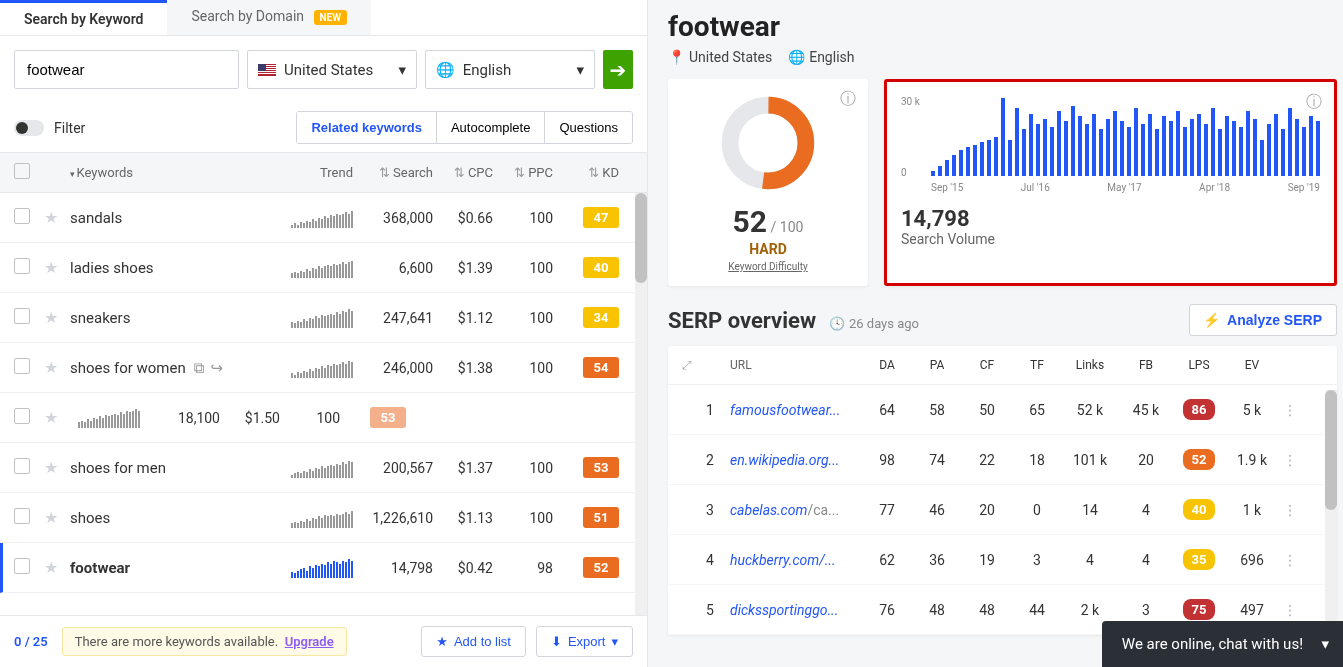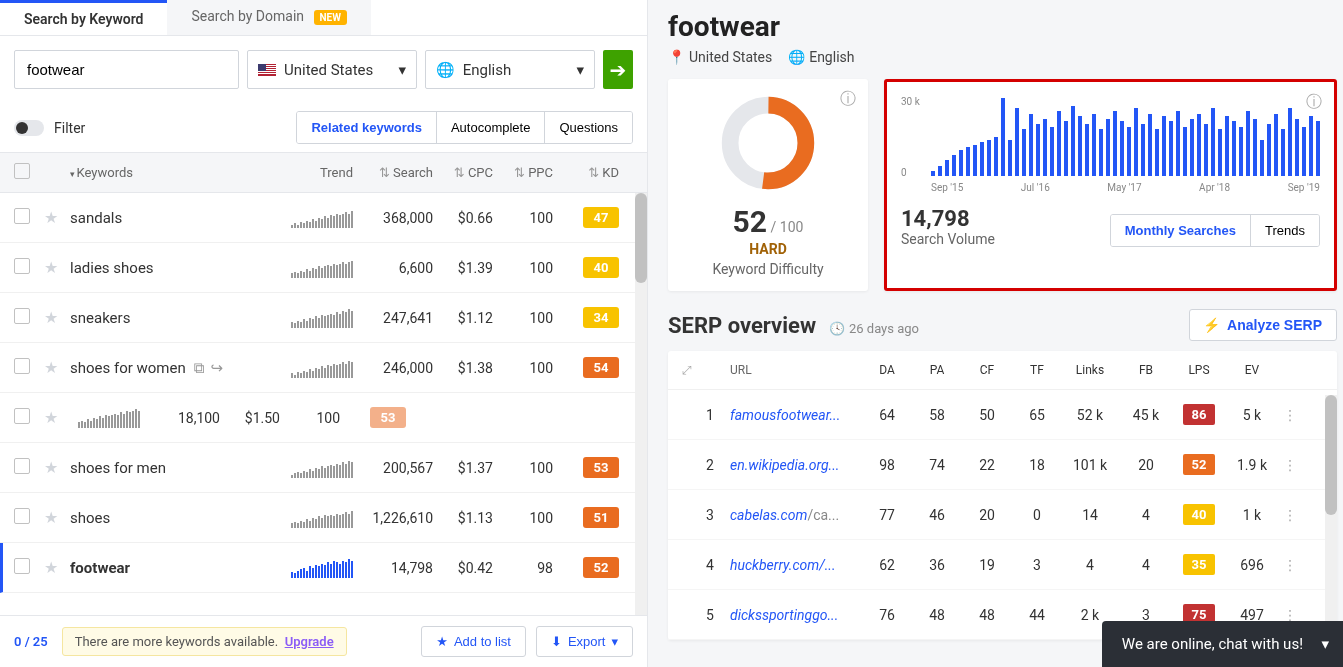--- a/index.html
+++ b/index.html
@@ -58,21 +58,21 @@
 .btn-outline { border: 1px solid #d1d5db; background: #fff; padding: 7px 14px; border-radius: 3px; font-size: 13px; color: #2356f6; cursor: pointer; display: flex; align-items: center; gap: 6px; }
 .right-title { font-size: 28px; font-weight: 700; color: #222; margin-bottom: 6px; }
 .right-meta { display: flex; gap: 16px; font-size: 14px; color: #444; margin-bottom: 14px; }
 .info-cards { display: flex; gap: 16px; margin-bottom: 18px; }
 .card-kd { background: #fff; border-radius: 3px; flex-shrink: 0; width: 200px; padding: 14px; text-align: center; position: relative; box-shadow: 0 1px 3px rgba(0,0,0,0.06); }
 .card-chart { background: #fff; border-radius: 3px; flex: 1; padding: 14px; position: relative; box-shadow: 0 1px 3px rgba(0,0,0,0.06); border: 3px solid #d40000; }
 .donut { width: 100px; height: 100px; margin: 0 auto 8px; }
 .kd-score { font-size: 30px; font-weight: 700; display: inline; }
 .kd-max { font-size: 14px; color: #888; }
 .kd-hard { font-size: 14px; font-weight: 700; color: #a16207; margin-top: 2px; }
-.kd-label { font-size: 14px; color: #666; margin-top: 4px; }
+.kd-label { font-size: 10px; color: #666; margin-top: 4px; text-decoration: underline; }
 .info-ico { position: absolute; top: 10px; right: 12px; color: #aaa; font-size: 16px; cursor: pointer; }
 .chart-area { height: 100px; position: relative; margin-left: 30px; }
 .chart-bars { display: flex; align-items: flex-end; gap: 3px; height: 80px; }
 .chart-bars span { width: 4px; background: #2356f6; }
 .chart-yaxis { position: absolute; left: -30px; top: 0; font-size: 10px; color: #888; }
 .chart-xaxis { display: flex; justify-content: space-between; font-size: 10px; color: #888; margin-top: 6px; }
 .chart-bottom { display: flex; justify-content: space-between; align-items: flex-end; margin-top: 10px; }
 .sv-num { font-size: 22px; font-weight: 700; }
 .sv-label { font-size: 14px; color: #666; }
 .chart-tabs { display: flex; border: 1px solid #d1d5db; border-radius: 3px; overflow: hidden; }
@@ -86,21 +86,21 @@
 .serp-table { background: #fff; border-radius: 3px; box-shadow: 0 1px 3px rgba(0,0,0,0.06); position: relative; }
 .serp-thead { display: flex; padding: 12px 14px; font-size: 12px; color: #666; border-bottom: 1px solid #f0f0f0; }
 .serp-row { display: flex; padding: 14px; font-size: 14px; border-bottom: 1px solid #f5f5f5; align-items: center; }
 .sc-expand { width: 24px; color: #aaa; }
 .sc-idx { width: 24px; color: #333; }
 .sc-url { width: 132px; white-space: nowrap; overflow: hidden; text-overflow: ellipsis; }
 .sc-url a { color: #2356f6; text-decoration: none; font-style: italic; }
 .sc-url span { color: #888; }
 .sc-num { width: 50px; text-align: center; color: #333; }
 .sc-num.w { width: 56px; }
-.lps-badge { display: inline-block; min-width: 32px; padding: 3px 6px; border-radius: 2px; color: #fff; font-weight: 700; font-size: 13px; text-align: center; }
+.lps-badge { display: inline-block; min-width: 32px; padding: 3px 6px; border-radius: 8px; color: #fff; font-weight: 700; font-size: 13px; text-align: center; }
 .lps-red { background: #c23232; }
 .lps-orange { background: #e96c20; }
 .lps-yellow { background: #f8c300; }
 .sc-menu { width: 20px; color: #aaa; text-align: center; cursor: pointer; }
 .serp-scroll { position: absolute; right: 0; top: 44px; width: 12px; bottom: 0; background: #f0f0f0; }
 .serp-scroll-thumb { width: 12px; height: 120px; background: #c1c1c1; border-radius: 6px; }
 .chat-widget { position: fixed; bottom: 0; right: 0; background: #2b2f36; color: #fff; padding: 14px 40px 14px 20px; font-size: 15px; border-top-left-radius: 4px; }
 .chat-widget::after { content: '▾'; position: absolute; right: 14px; top: 50%; transform: translateY(-50%); }
 .checkbox { width: 16px; height: 16px; border: 1px solid #c1c1c1; border-radius: 2px; display: inline-block; }
 .row-actions { display: flex; gap: 6px; color: #999; font-size: 15px; margin-right: 60px; }
@@ -554,24 +554,20 @@
             <div>May '17</div>
             <div>Apr '18</div>
             <div>Sep '19</div>
           </div>
       </div>
       <div class="chart-bottom">
         <div>
           <div class="sv-num">14,798</div>
           <div class="sv-label">Search Volume</div>
         </div>
-        <div class="chart-tabs">
-          <button class="chart-tab active">Monthly Searches</button>
-          <button class="chart-tab">Trends</button>
-        </div>
       </div>
     </div>
   </div>
 
   <div class="serp-head">
     <div>
       <span class="serp-title">SERP overview</span>
       <span class="serp-age">🕓 <span>26 days ago</span></span>
     </div>
     <button class="analyze-btn">

